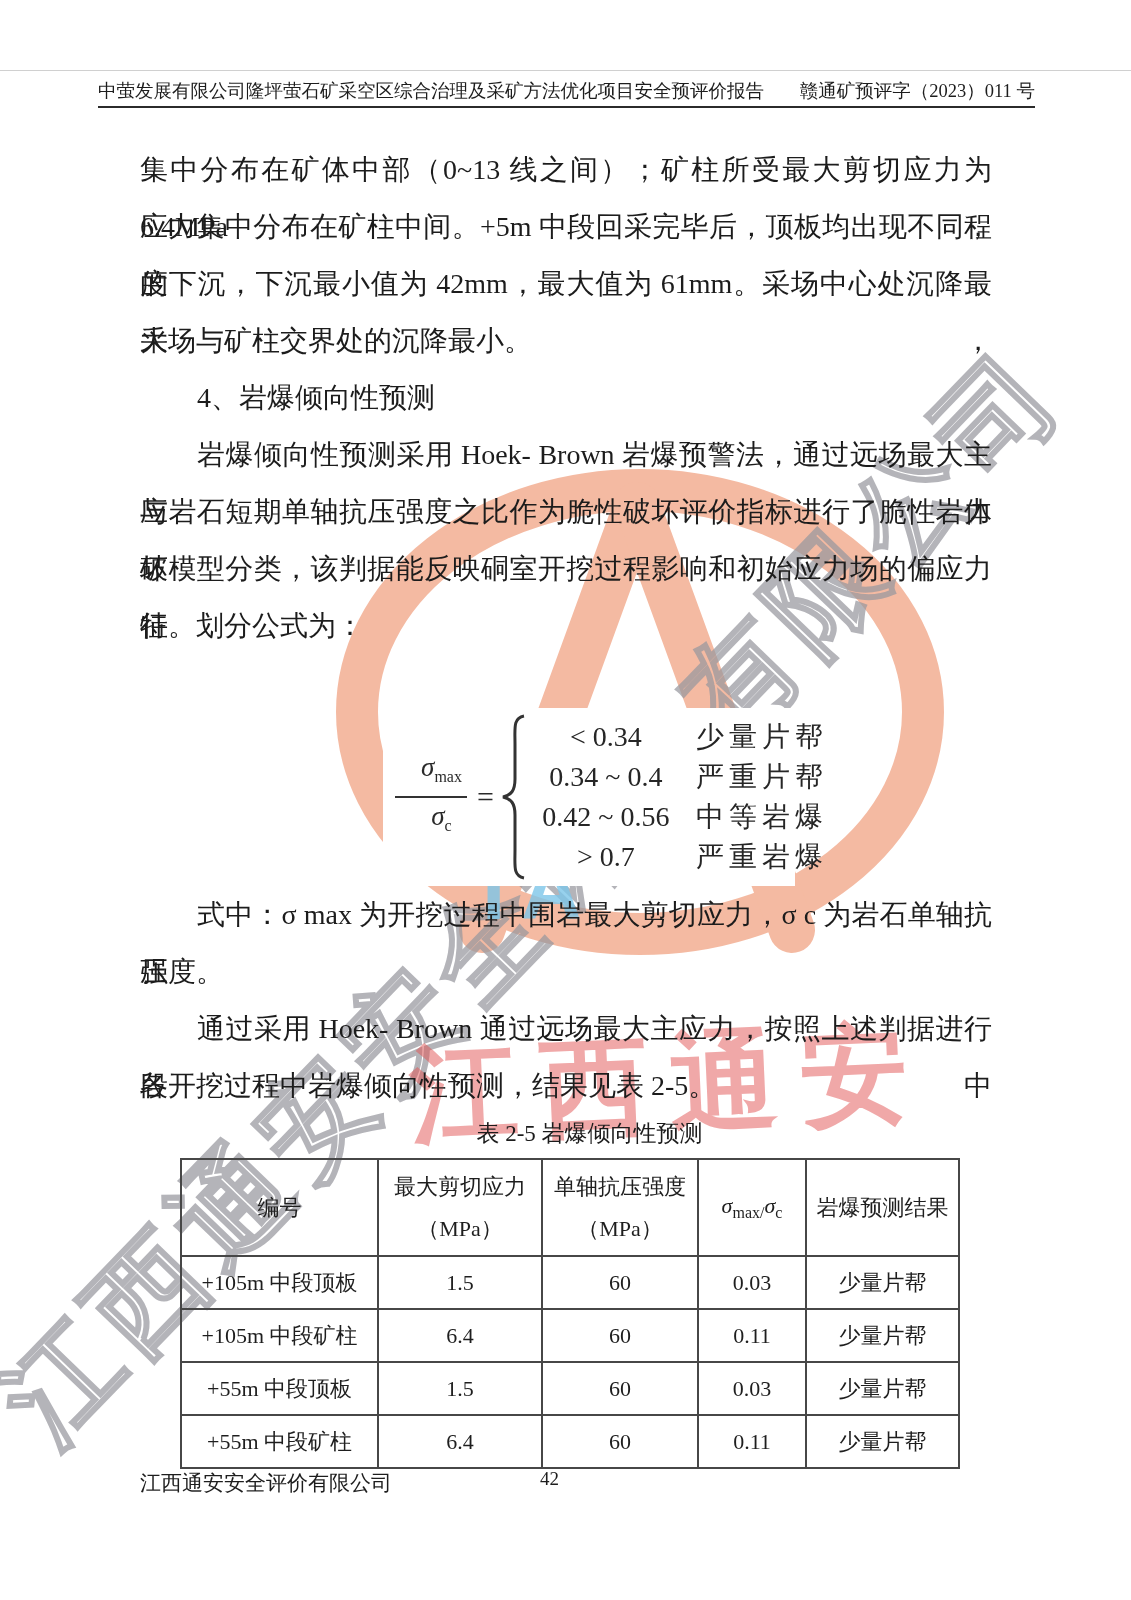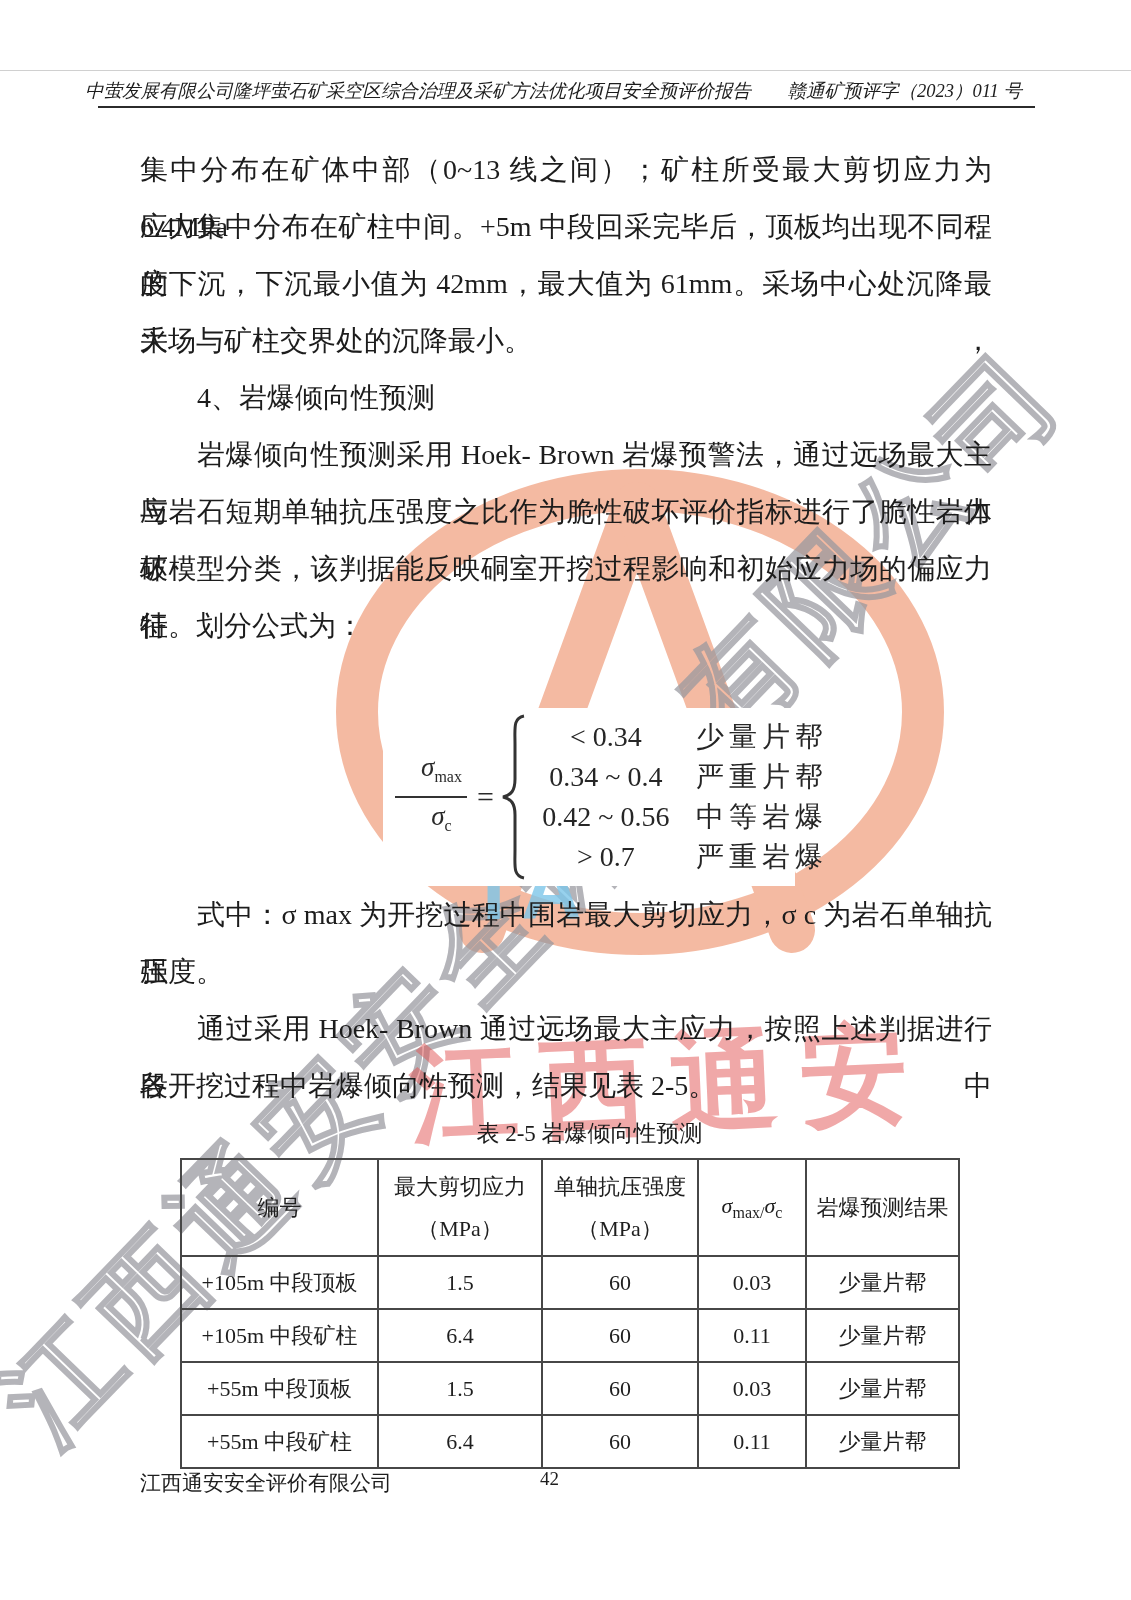--- a/index.html
+++ b/index.html
@@ -25,23 +25,23 @@
   }
   .wm-blue {
     position:absolute; left:468px; top:842px;
     font-size:84px; font-weight:700; letter-spacing:8px;
     color:rgba(125,198,232,0.8); font-family:"Liberation Sans","DejaVu Sans",sans-serif;
   }
   
   .content { position:absolute; left:0; top:0; width:1131px; height:1600px; z-index:2; }
   .scanline { position:absolute; left:0; top:70px; width:1131px; height:1px; background:rgba(170,170,170,0.55); }
   .doc-header {
-    position:absolute; left:85px; top:78px; width:937px;
+    position:absolute; left:98px; top:78px; width:937px;
     display:flex; justify-content:space-between; align-items:baseline;
-    font-size:18.5px; white-space:nowrap; color:#1d1d1d;font-style:italic;
+    font-size:18.5px; white-space:nowrap; color:#1d1d1d;
   }
   .header-rule { position:absolute; left:98px; top:106px; width:937px; height:2px; background:#2b2b2b; }
 
   .bodytext { position:absolute; left:140px; width:852px; font-size:28px; line-height:57px; color:#1c1c1c; }
   .bt1 { top:141px; } .bt2 { top:886px; } .bt3 { top:1000px; }
   .ln { height:57px; white-space:nowrap; }
   .fj { white-space:normal; text-align:justify; text-align-last:justify; }
   .ind { text-indent:57px; }
 
   

